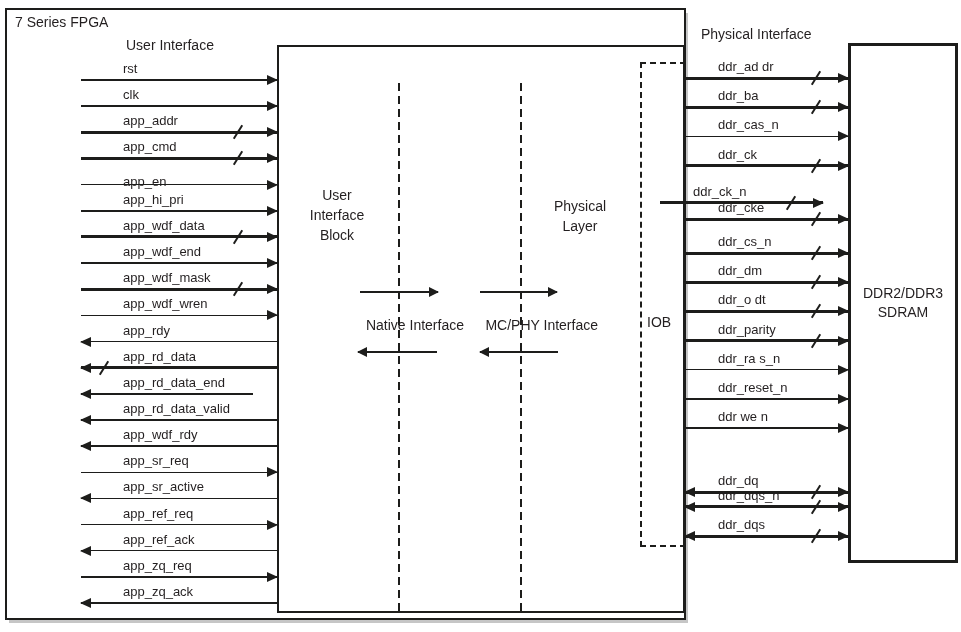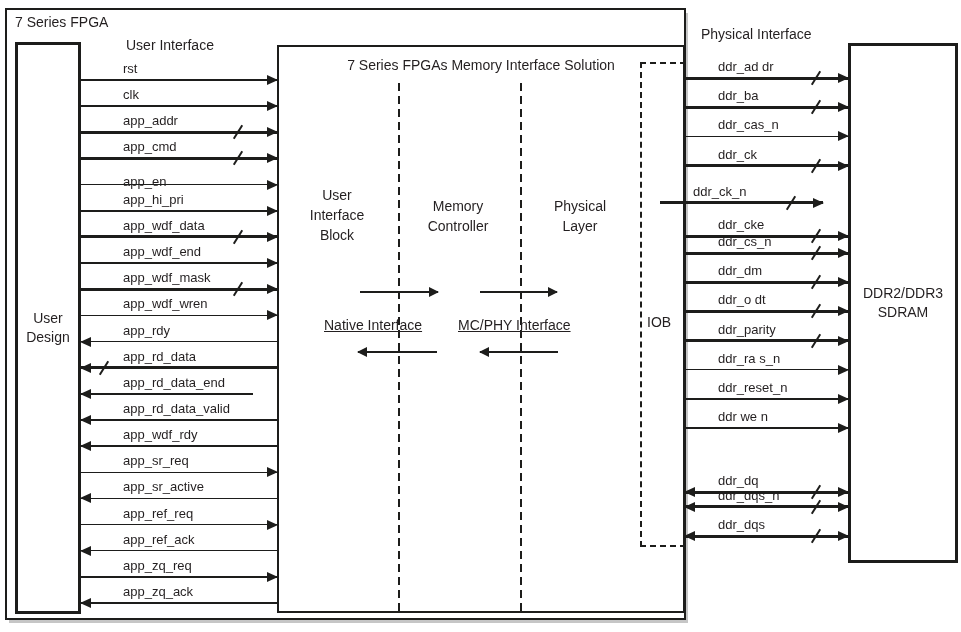--- a/index.html
+++ b/index.html
@@ -54,46 +54,41 @@
   .mid-arrow { position:absolute; height:10px; }
   .mid-arrow .shaft { position:absolute; left:0; right:0; top:4.25px; height:1.5px; background:#1d1d1b; }
   .mid-arrow .hr { position:absolute; right:-1px; top:0; width:0; height:0;
                    border-left:10px solid #1d1d1b; border-top:5px solid transparent; border-bottom:5px solid transparent; }
   .mid-arrow .hl { position:absolute; left:-1px; top:0; width:0; height:0;
                    border-right:10px solid #1d1d1b; border-top:5px solid transparent; border-bottom:5px solid transparent; }
   .mid-arrow.r1 { left:360px; top:287px; width:78px; }
   .mid-arrow.l1 { left:358px; top:347px; width:79px; }
   .mid-arrow.r2 { left:480px; top:287px; width:77px; }
   .mid-arrow.l2 { left:480px; top:347px; width:78px; }
-  .iface-label { position:absolute; width:140px; text-align:left; font-size:14px; white-space:nowrap;text-decoration:underline; }
+  .iface-label { position:absolute; width:140px; text-align:right; font-size:14px; white-space:nowrap; }
   .iface-label.native { left:324px; top:317px; }
   .iface-label.mcphy  { left:458px; top:317px; }
 </style>
 </head>
 <body>
 
 <div id="stage">
 
   <div class="outer-box">
     <div class="outer-label">7 Series FPGA</div>
   </div>
 
   <div class="heading left">User Interface</div>
   <div class="heading right">Physical Interface</div>
 
-  <div class="user-design-box">
-    <span>User Design</span>
-  </div>
 
   <div class="solution-box">
-    <div class="solution-title">7 Series FPGAs Memory Interface Solution</div>
     <div class="divider d1"></div>
     <div class="divider d2"></div>
     <div class="section-label s1">User Interface Block</div>
-    <div class="section-label s2">Memory Controller</div>
     <div class="section-label s3">Physical Layer</div>
   </div>
 
   <div class="mid-arrow r1">
       <div class="shaft"></div>
       <div class="hr"></div>
     </div>
   <div class="mid-arrow l1">
       <div class="shaft"></div>
       <div class="hl"></div>
@@ -250,21 +245,21 @@
         <div class="sig-line" style="top: 18.5px; height: 3px;"></div>
         <div class="head-r"></div>
         <div class="slash" style="left: 130px;"></div>
       </div>
       <div class="sig" style="left: 660px; top: 174.68px; width: 163px; margin-top: 8px;">
         <div class="sig-label" style="left: 33px;">ddr_ck_n</div>
         <div class="sig-line" style="top: 18.5px; height: 3px;"></div>
         <div class="head-r"></div>
         <div class="slash" style="left: 130px;"></div>
       </div>
-      <div class="sig" style="left: 685px; top: 216px; width: 163px;">
+      <div class="sig" style="left: 685px; top: 199px; width: 163px;">
         <div class="sig-label" style="left: 33px;">ddr_cke</div>
         <div class="sig-line" style="top: 18.5px; height: 3px;"></div>
         <div class="head-r"></div>
         <div class="slash" style="left: 130px;"></div>
       </div>
       <div class="sig" style="left: 685px; top: 233.02px; width: 163px;">
         <div class="sig-label" style="left: 33px;">ddr_cs_n</div>
         <div class="sig-line" style="top: 18.5px; height: 3px;"></div>
         <div class="head-r"></div>
         <div class="slash" style="left: 130px;"></div>

